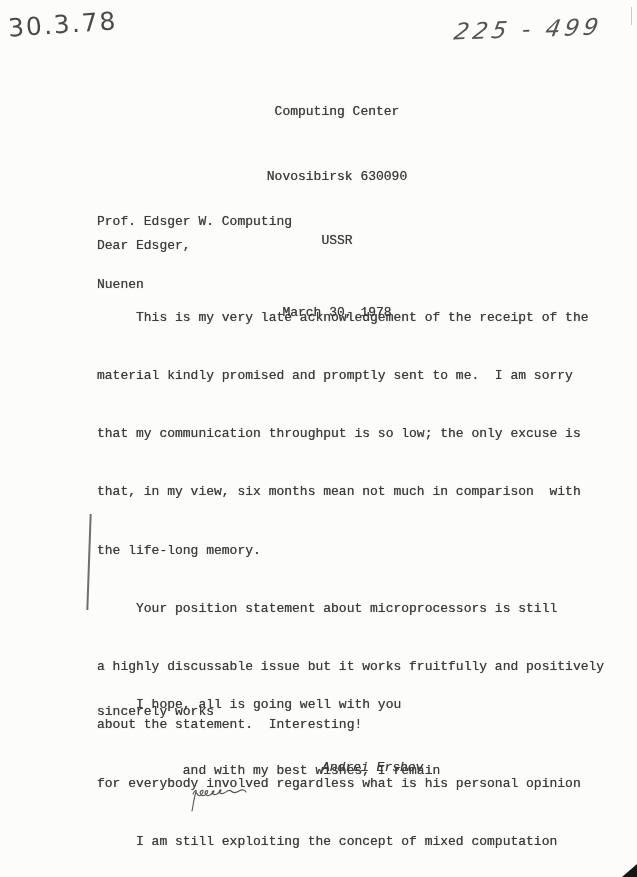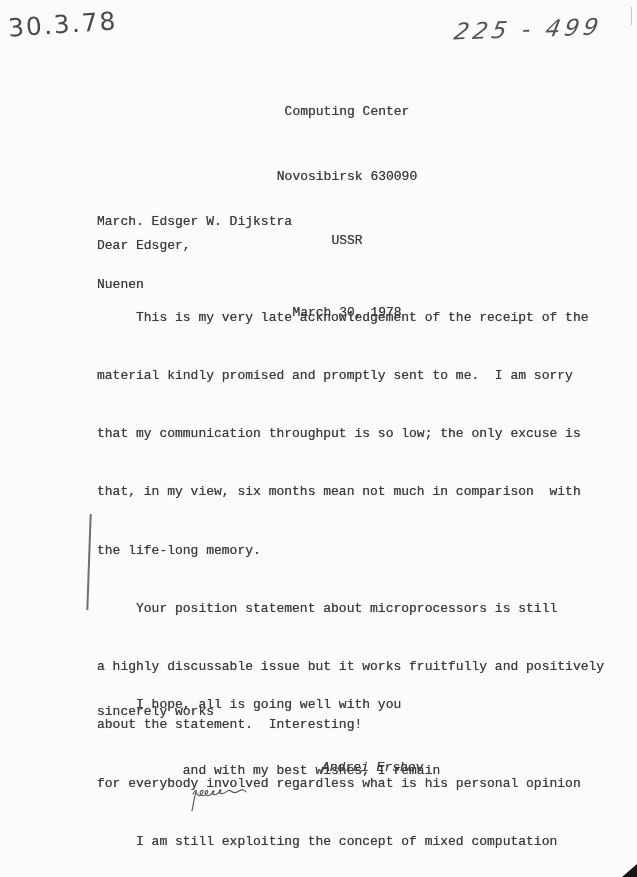--- a/index.html
+++ b/index.html
@@ -42,21 +42,21 @@
     left: 455px;
     top: 16px;
     font-size: 23px;
     font-style: italic;
     letter-spacing: 4px;
     transform: skewX(-12deg) rotate(-2deg);
     color: #555;
   }
   .header-block {
     position: absolute;
-    left: 97px;
+    left: 87px;
     top: 58px;
     width: 500px;
     text-align: center;
     line-height: 21.5px;
   }
   .header-date {
     margin-top: 7px;
   }
   .recipient-block {
     position: absolute;
@@ -135,21 +135,21 @@
   <div class="hw hw-number">225 - 499</div>
 
   <div class="header-block tw">
     <div>Computing Center</div>
     <div>Novosibirsk 630090</div>
     <div>USSR</div>
     <div class="header-date">March 30, 1978</div>
   </div>
 
   <div class="recipient-block tw">
-    <div>March. Edsger W. Dijkstra</div>
+    <div>Prof. Edsger W. Computing</div>
     <div>Nuenen</div>
   </div>
 
   <div class="salutation-line tw">Dear Edsger,</div>
 
   <div class="body-block tw">
     <div>     This is my very late acknowledgement of the receipt of the</div>
     <div>material kindly promised and promptly sent to me.  I am sorry</div>
     <div>that my communication throughput is so low; the only excuse is</div>
     <div>that, in my view, six months mean not much in comparison  with</div>

